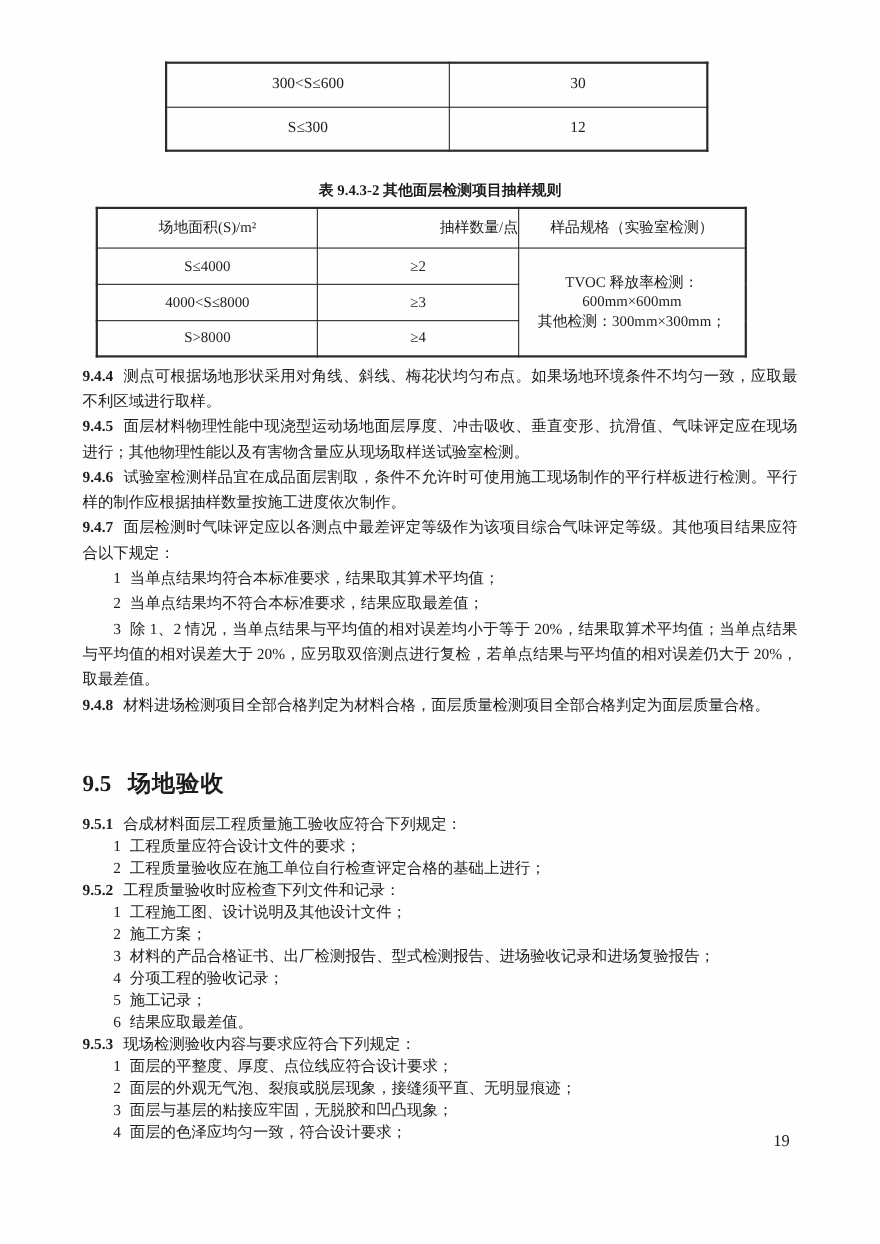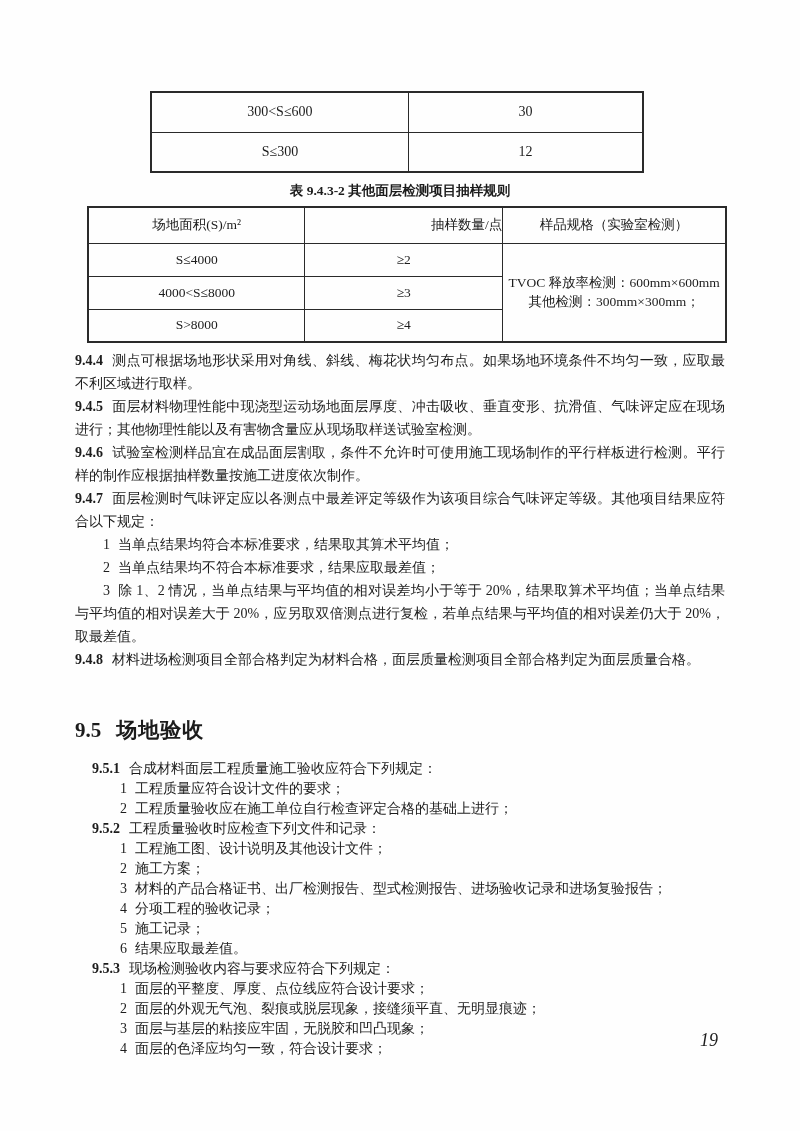--- a/index.html
+++ b/index.html
@@ -6,44 +6,44 @@
   html, body { background: #ffffff; }
   .page {
     position: relative;
     width: 800px;
     height: 1131px;
     background: #fefefe;
     font-family: "Liberation Serif", "DejaVu Serif", serif;
     color: #1c1c1c;
     overflow: hidden;
   }
-  .content { padding: 91px 75px 0 75px; }
+  .content { padding: 56px 75px 0 75px; }
 
   table { border-collapse: collapse; }
 
   
   .t1 { width: 494px; margin-left: 75px; border: 2px solid #2a2a2a; }
   .t1 td {
     border: 1px solid #2a2a2a;
     height: 40px;
     text-align: center;
     vertical-align: middle;
     font-size: 14px;
   }
   .t1 td:first-child { width: 52.3%; }
 
   .caption {
     text-align: center;
     font-weight: bold;
     font-size: 13.5px;
-    margin: 9px 0 6px 0;
+    margin: 26px 0 6px 0;
   }
 
   
-  .t2 { width: 640px; margin-left: 12px; border: 2px solid #2a2a2a; table-layout: fixed; }
+  .t2 { width: 592px; margin-left: 12px; border: 2px solid #2a2a2a; table-layout: fixed; }
   .t2 th, .t2 td {
     border: 1px solid #2a2a2a;
     text-align: center;
     vertical-align: middle;
     font-size: 13.5px;
     font-weight: normal;
   }
   .t2 th { height: 36px; }
   .t2 td { height: 33px; }
   .t2 .col-area { width: 34%; }
@@ -64,28 +64,27 @@
   .inum { margin-right: 8px; }
 
   .section-heading {
     font-weight: bold;
     font-size: 21px;
     margin: 45px 0 15px 0;
     letter-spacing: 1px;
   }
   .section-heading .hnum { margin-right: 15px; letter-spacing: 0; }
 
-  .clauses-95 { line-height: 20px; margin-top: 0; margin-left: 17px; }
+  .clauses-95 { line-height: 20px; margin-top: 0; }
 
   .page-number {
     position: absolute;
     top: 1030px;
     right: 82px;
-    font-size: 18px;
-    font-style: italic;
+    font-size: 15px;
   }
 </style>
 </head>
 <body>
 
 <div class="page">
   <div class="content">
 
     <table class="t1">
       <tbody id="t1-body">

